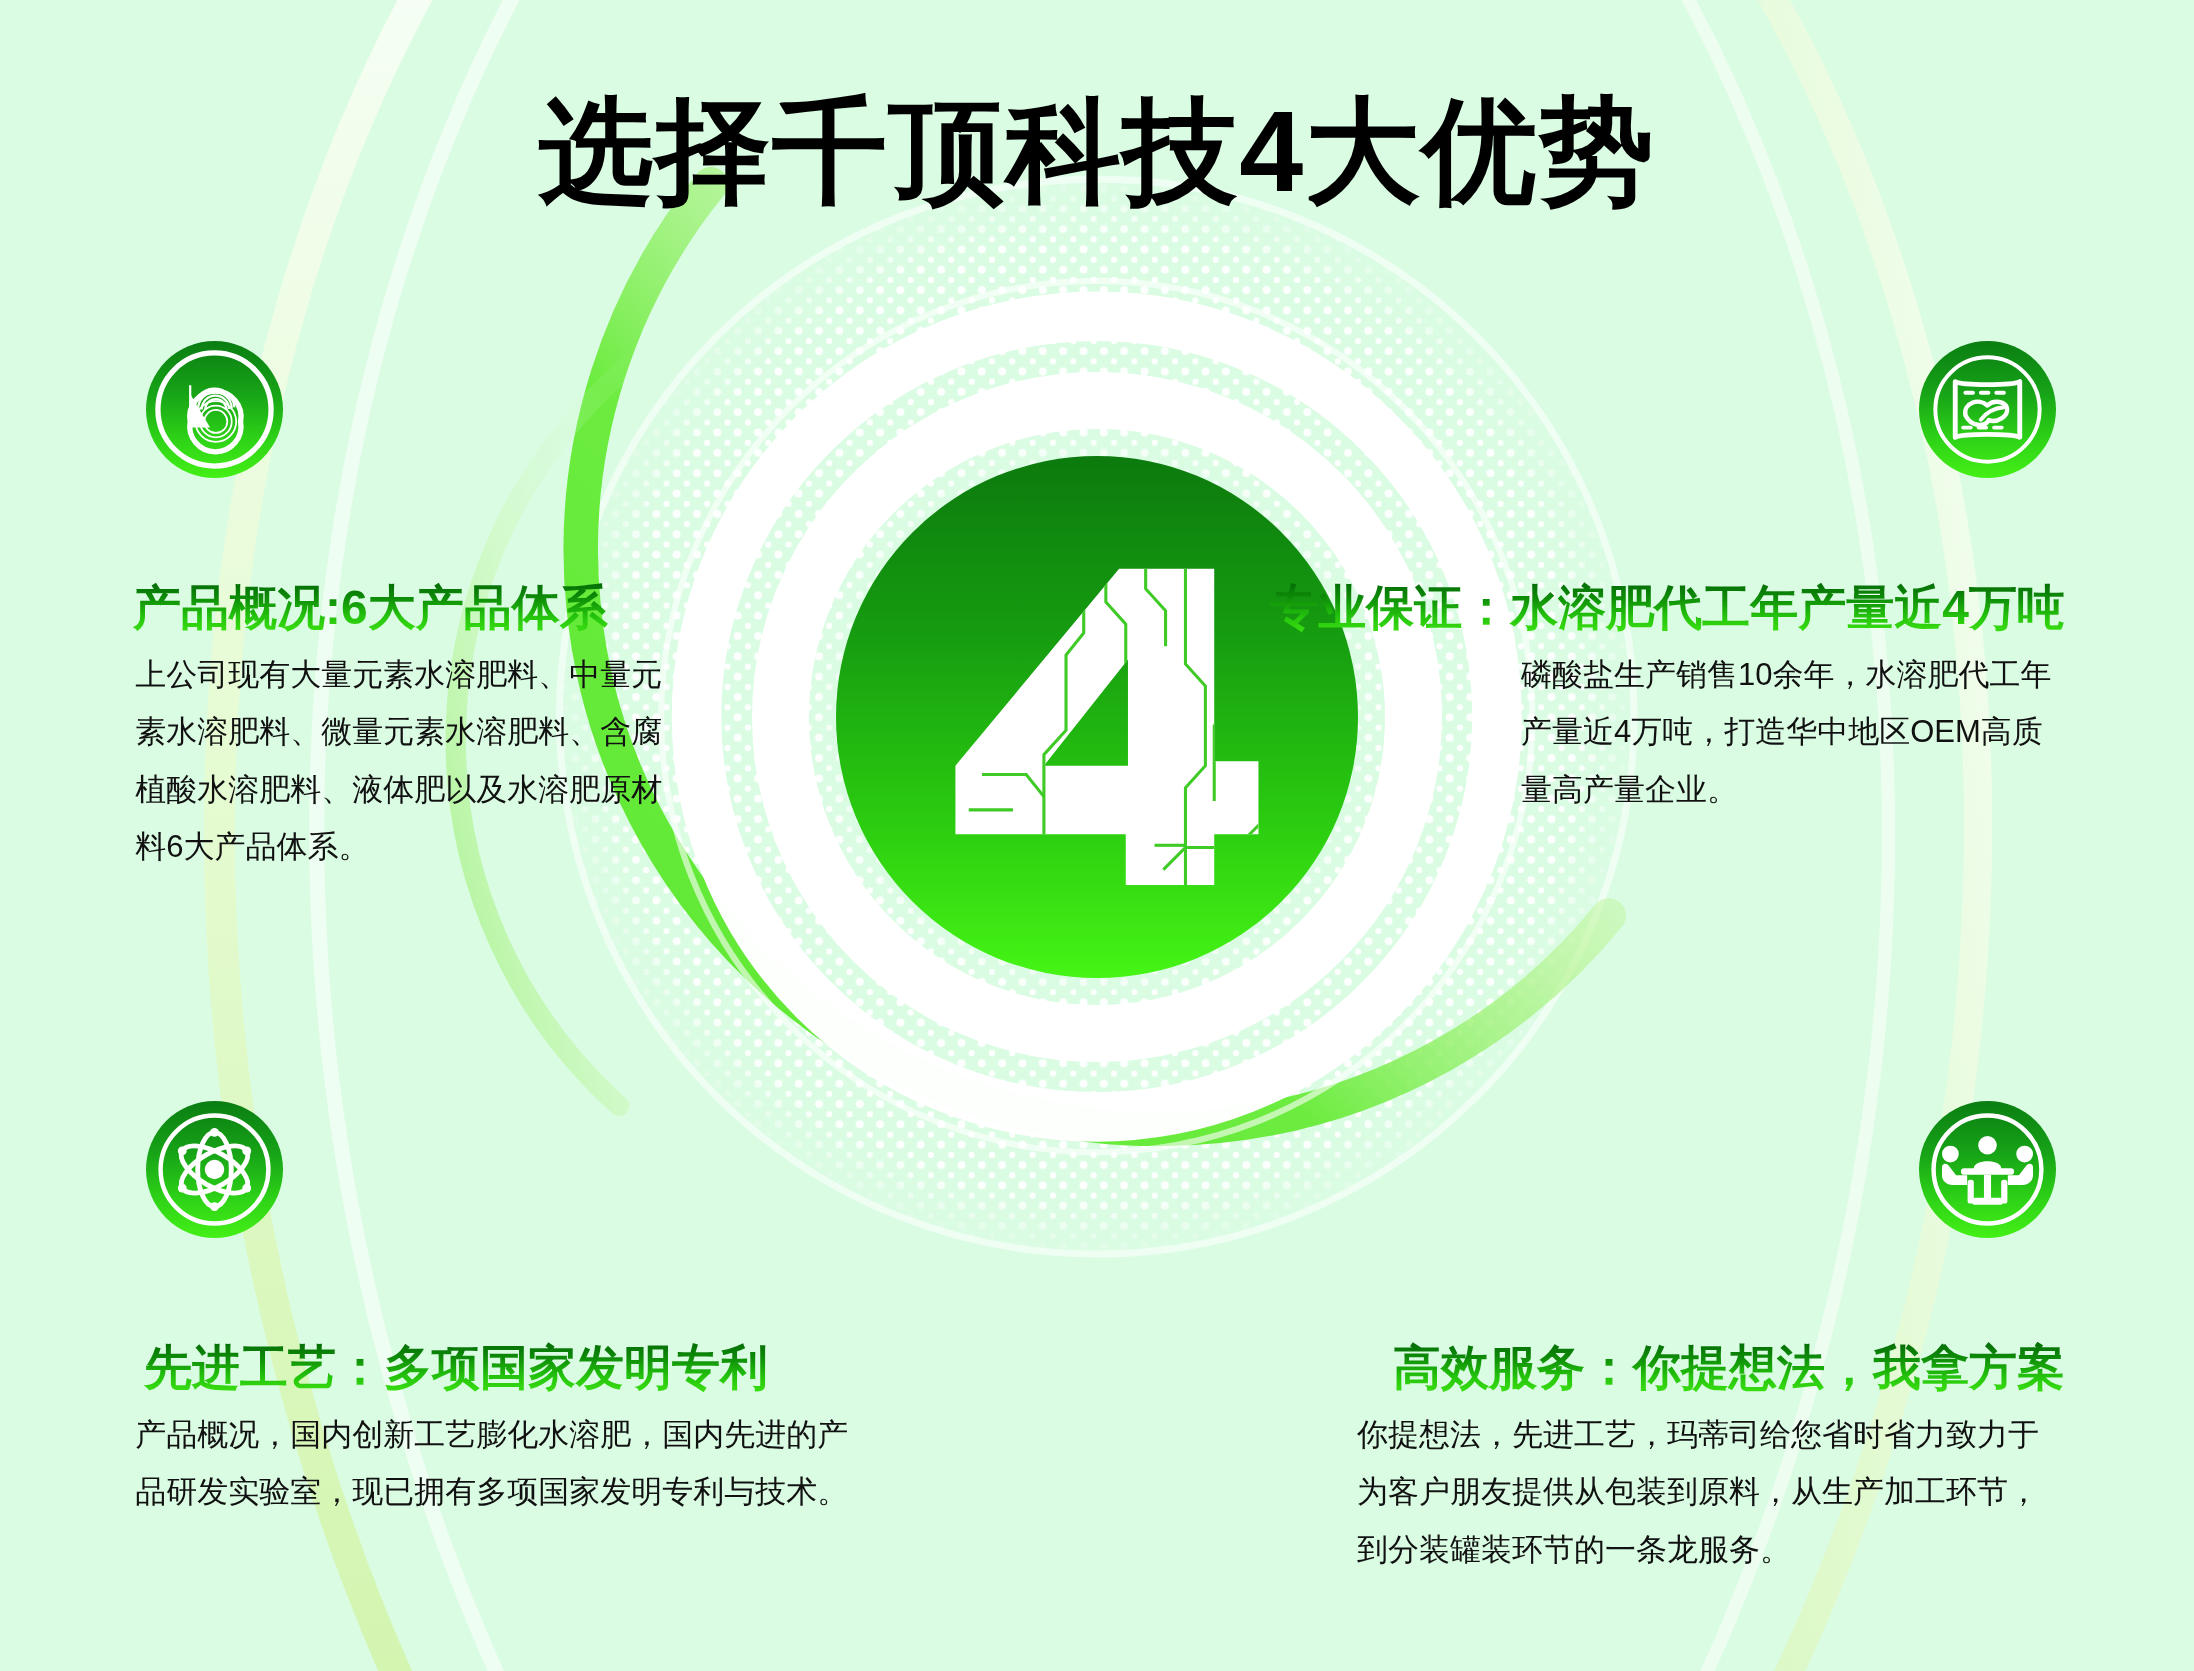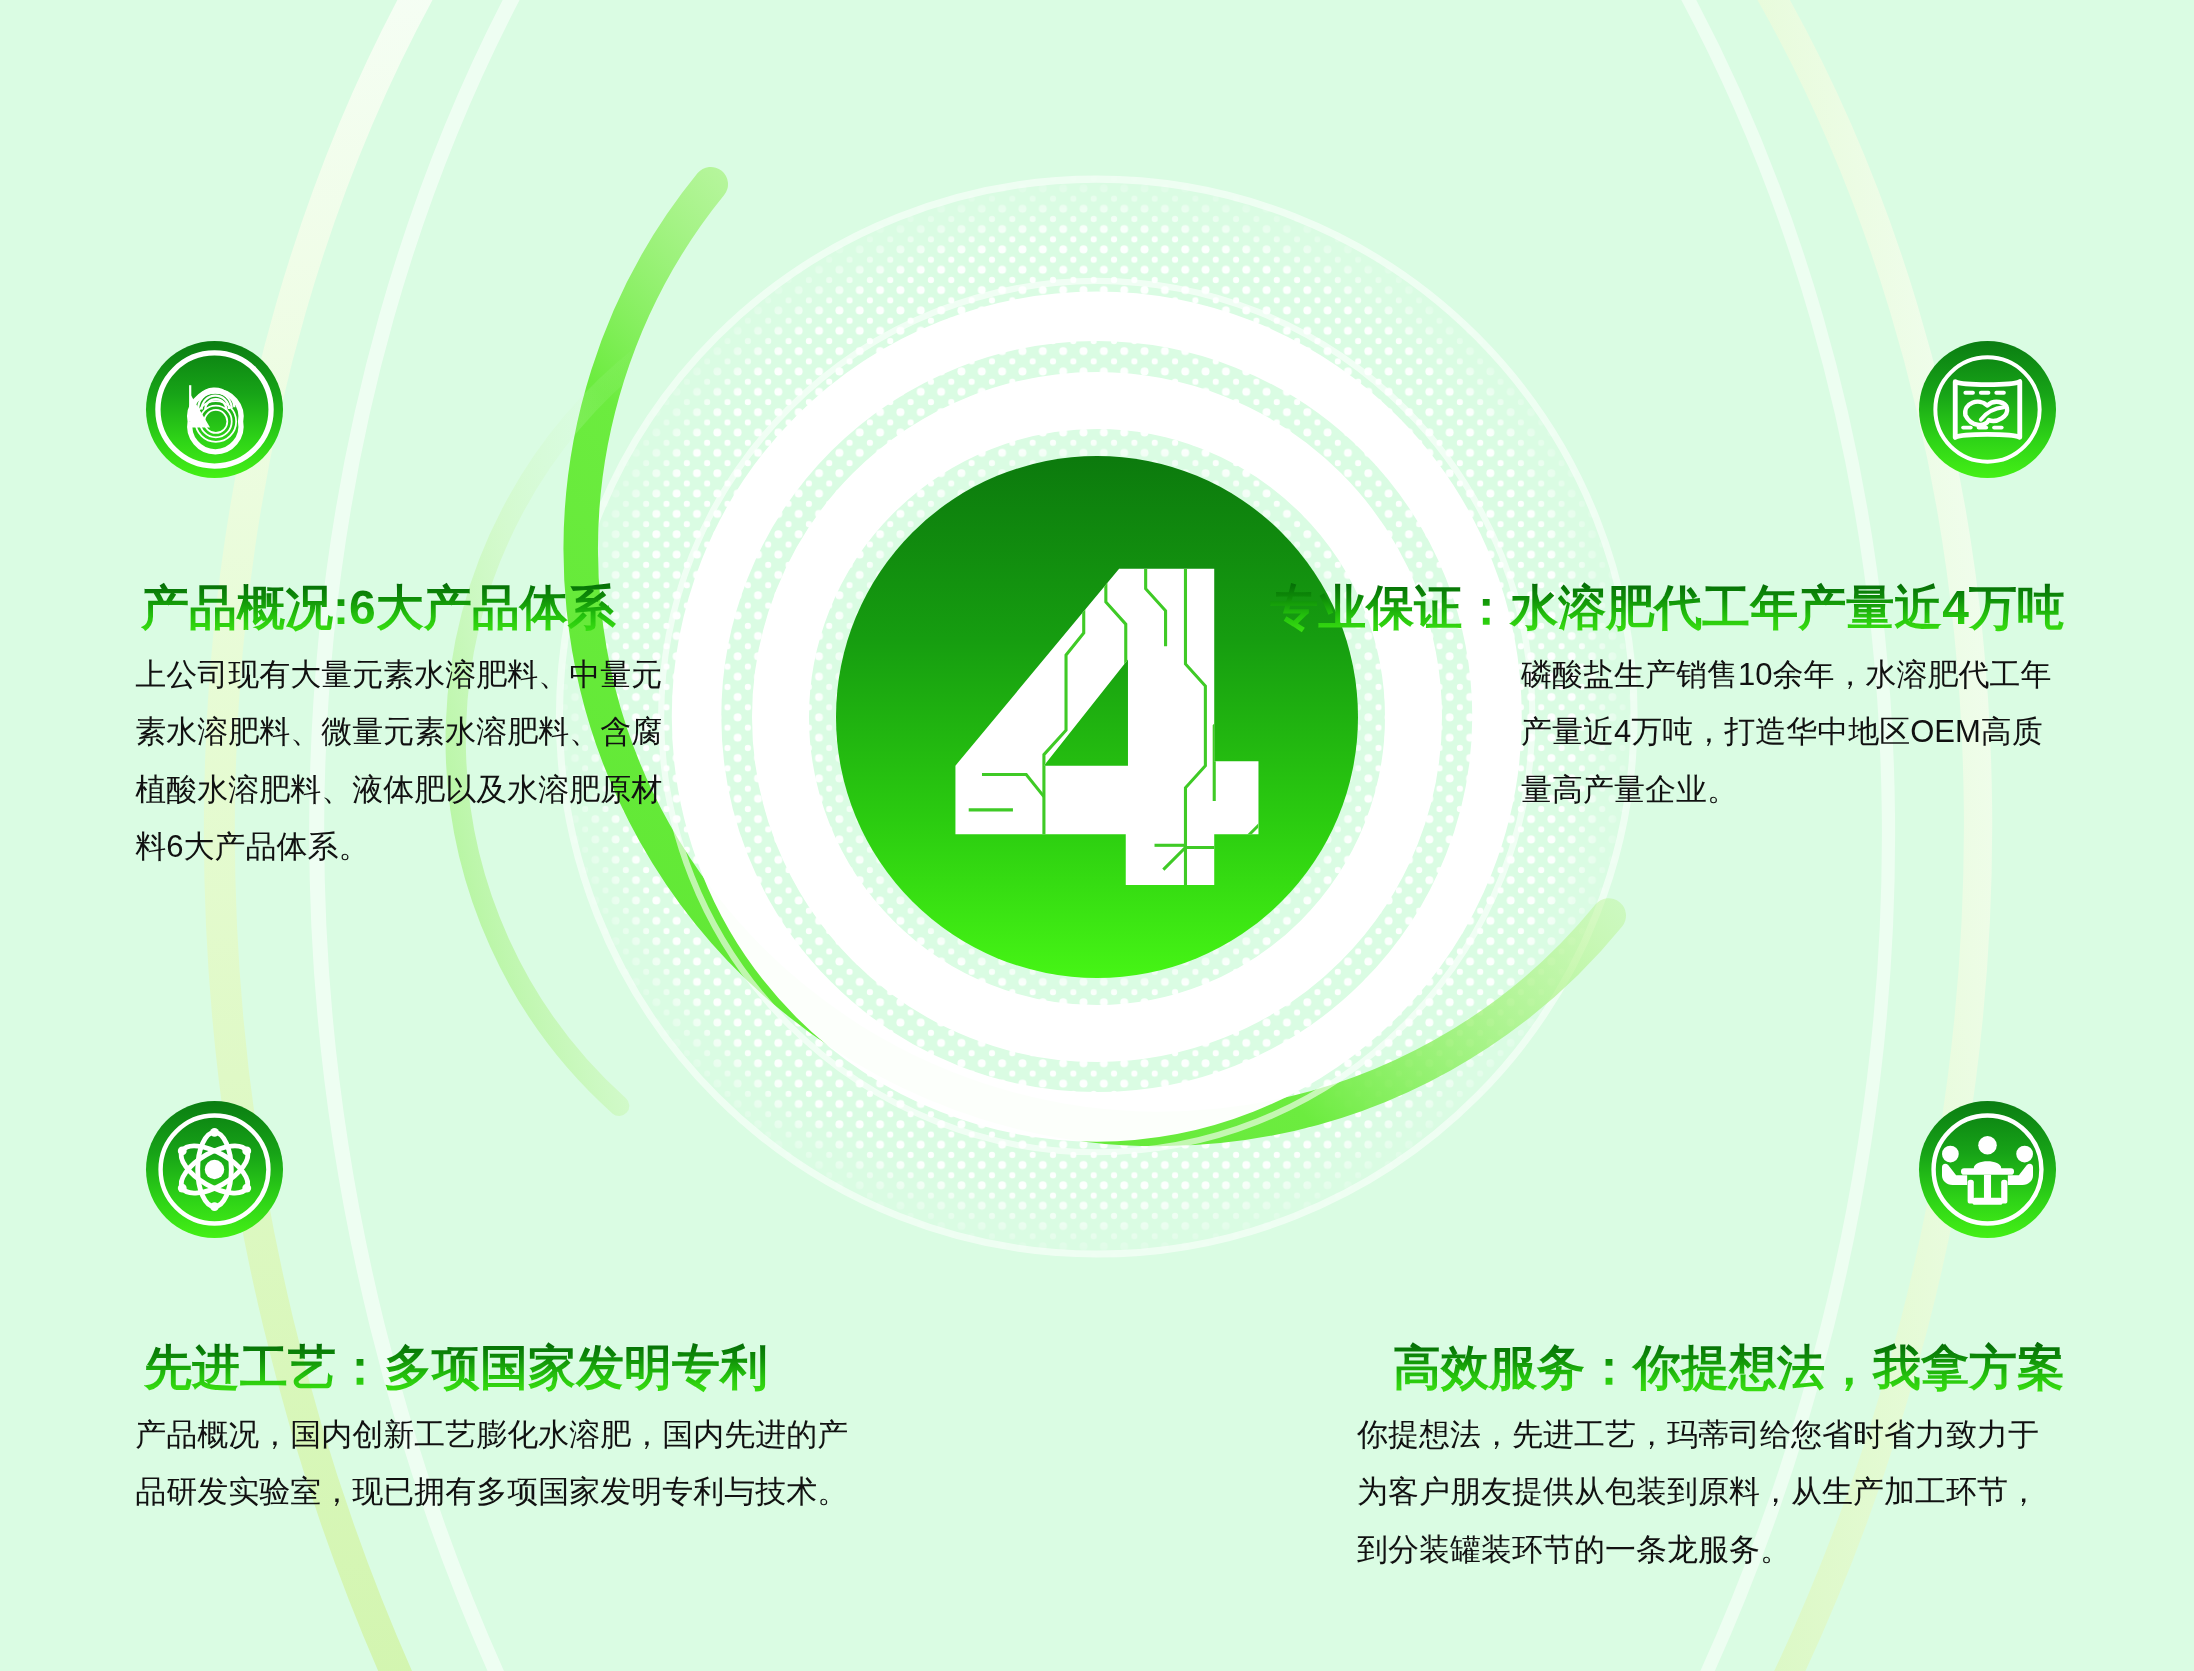--- a/index.html
+++ b/index.html
@@ -144,20 +144,21 @@
     <circle cx="2480" cy="1620" r="1215" fill="none" stroke="#ffffff" stroke-width="16" opacity="0.55"></circle>
 
     <path d="M 1278,745 A 1215,1215 0 1 0 3720,1690" fill="none" stroke="url(#greenArcGrad)" stroke-width="78" stroke-linecap="round" transform="rotate(18 2480 1620)"></path>
 
     <path d="M 1400,2500 A 1110,1110 0 0 1 1455,800" fill="none" stroke="url(#greenArcGrad2)" stroke-width="46" stroke-linecap="round" opacity="0.75"></path>
 
     <circle cx="2480" cy="1620" r="905" fill="none" stroke="#ffffff" stroke-width="112" opacity="0.98"></circle>
     <circle cx="2480" cy="1620" r="985" fill="none" stroke="#ffffff" stroke-width="14" opacity="0.6"></circle>
   </svg>
 
+  <div class="page-title">选择千顶科技4大优势</div>
 
   <div id="center-zone">
     <div id="ring-white" class="ring"></div>
     <div id="core">
       <svg viewBox="0 0 1180 1180">
         <defs>
           <clipPath id="clip4">
             <path d="M 640,255 L 855,255 L 855,690 L 955,690 L 955,855 L 855,855 L 855,970 L 655,970
                      L 655,855 L 270,855 L 270,700 Z
                      M 660,700 L 660,460 L 470,700 Z" clip-rule="evenodd"></path>
@@ -207,21 +208,21 @@
           <path d="M 100 182 A 58 58 0 1 0 214 182 A 58 58 0 1 0 100 182" fill="none" stroke="#ffffff" stroke-width="12"></path>
           <g fill="none" stroke="#ffffff" stroke-width="4">
             <path d="M 112 182 A 46 46 0 1 1 204 182 A 46 46 0 1 1 112 182"></path>
             <path d="M 122 182 A 36 36 0 1 1 194 182 A 36 36 0 1 1 122 182"></path>
             <path d="M 132 182 A 26 26 0 1 1 184 182 A 26 26 0 1 1 132 182"></path>
           </g>
           <path d="M 100 120 L 100 196 L 145 196 Z" fill="#ffffff"></path>
         </svg>
       </div>
     </div>
-    <div class="q-head left-text" style="position:absolute;left:8px;top:241px;text-align:center;">产品概况:6大产品体系</div>
+    <div class="q-head left-text" style="position:absolute;left:0;top:241px;text-align:center;">产品概况:6大产品体系</div>
     <div class="q-body left-text" style="position:absolute;left:2.2px;top:305px;width:531px;">上公司现有大量元素水溶肥料、中量元素水溶肥料、微量元素水溶肥料、含腐植酸水溶肥料、液体肥以及水溶肥原材料6大产品体系。</div>
   </div>
 
   <div class="quad" style="left:1185px;top:341px;width:880px;">
     <div class="icon-wrap" style="right:8.8px;top:0;">
       <div class="icon-circle">
         <svg viewBox="0 0 310 310">
           <circle cx="155" cy="155" r="118" fill="none" stroke="#ffffff" stroke-width="9"></circle>
           <path d="M 82 92 C 100 101 210 101 228 92 L 228 218 C 210 209 100 209 82 218 Z" fill="none" stroke="#ffffff" stroke-width="11" stroke-linejoin="round"></path>
           <g stroke="#ffffff" stroke-width="9" stroke-linecap="round">

